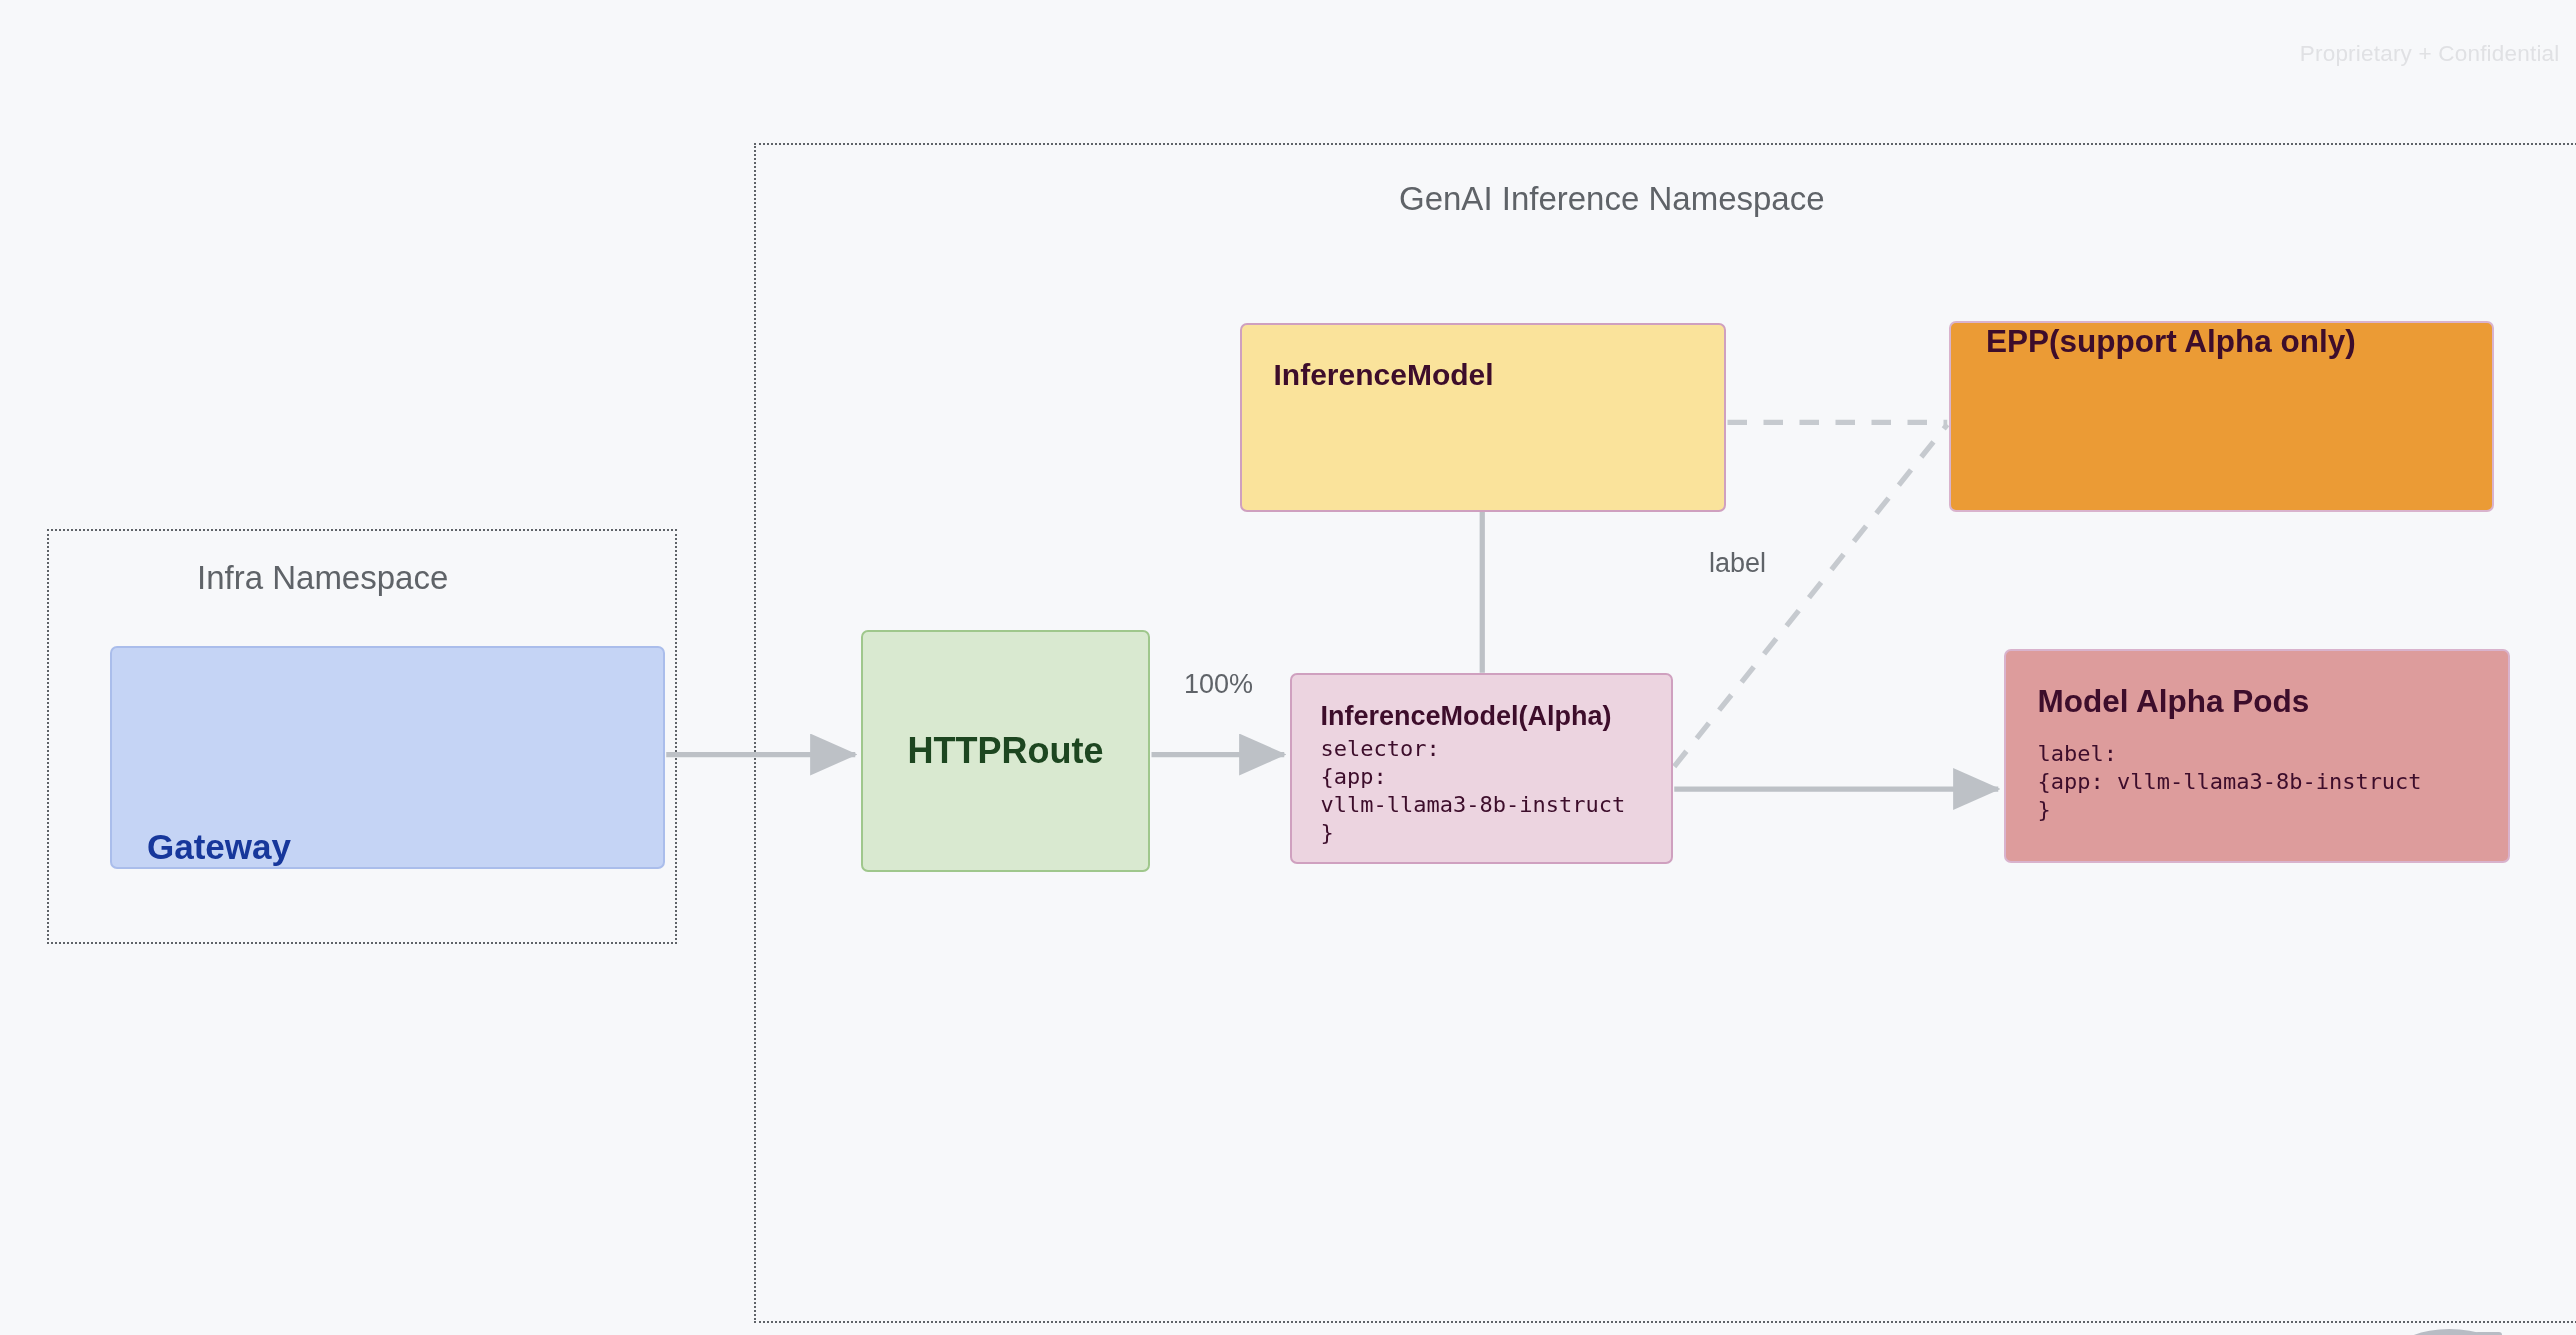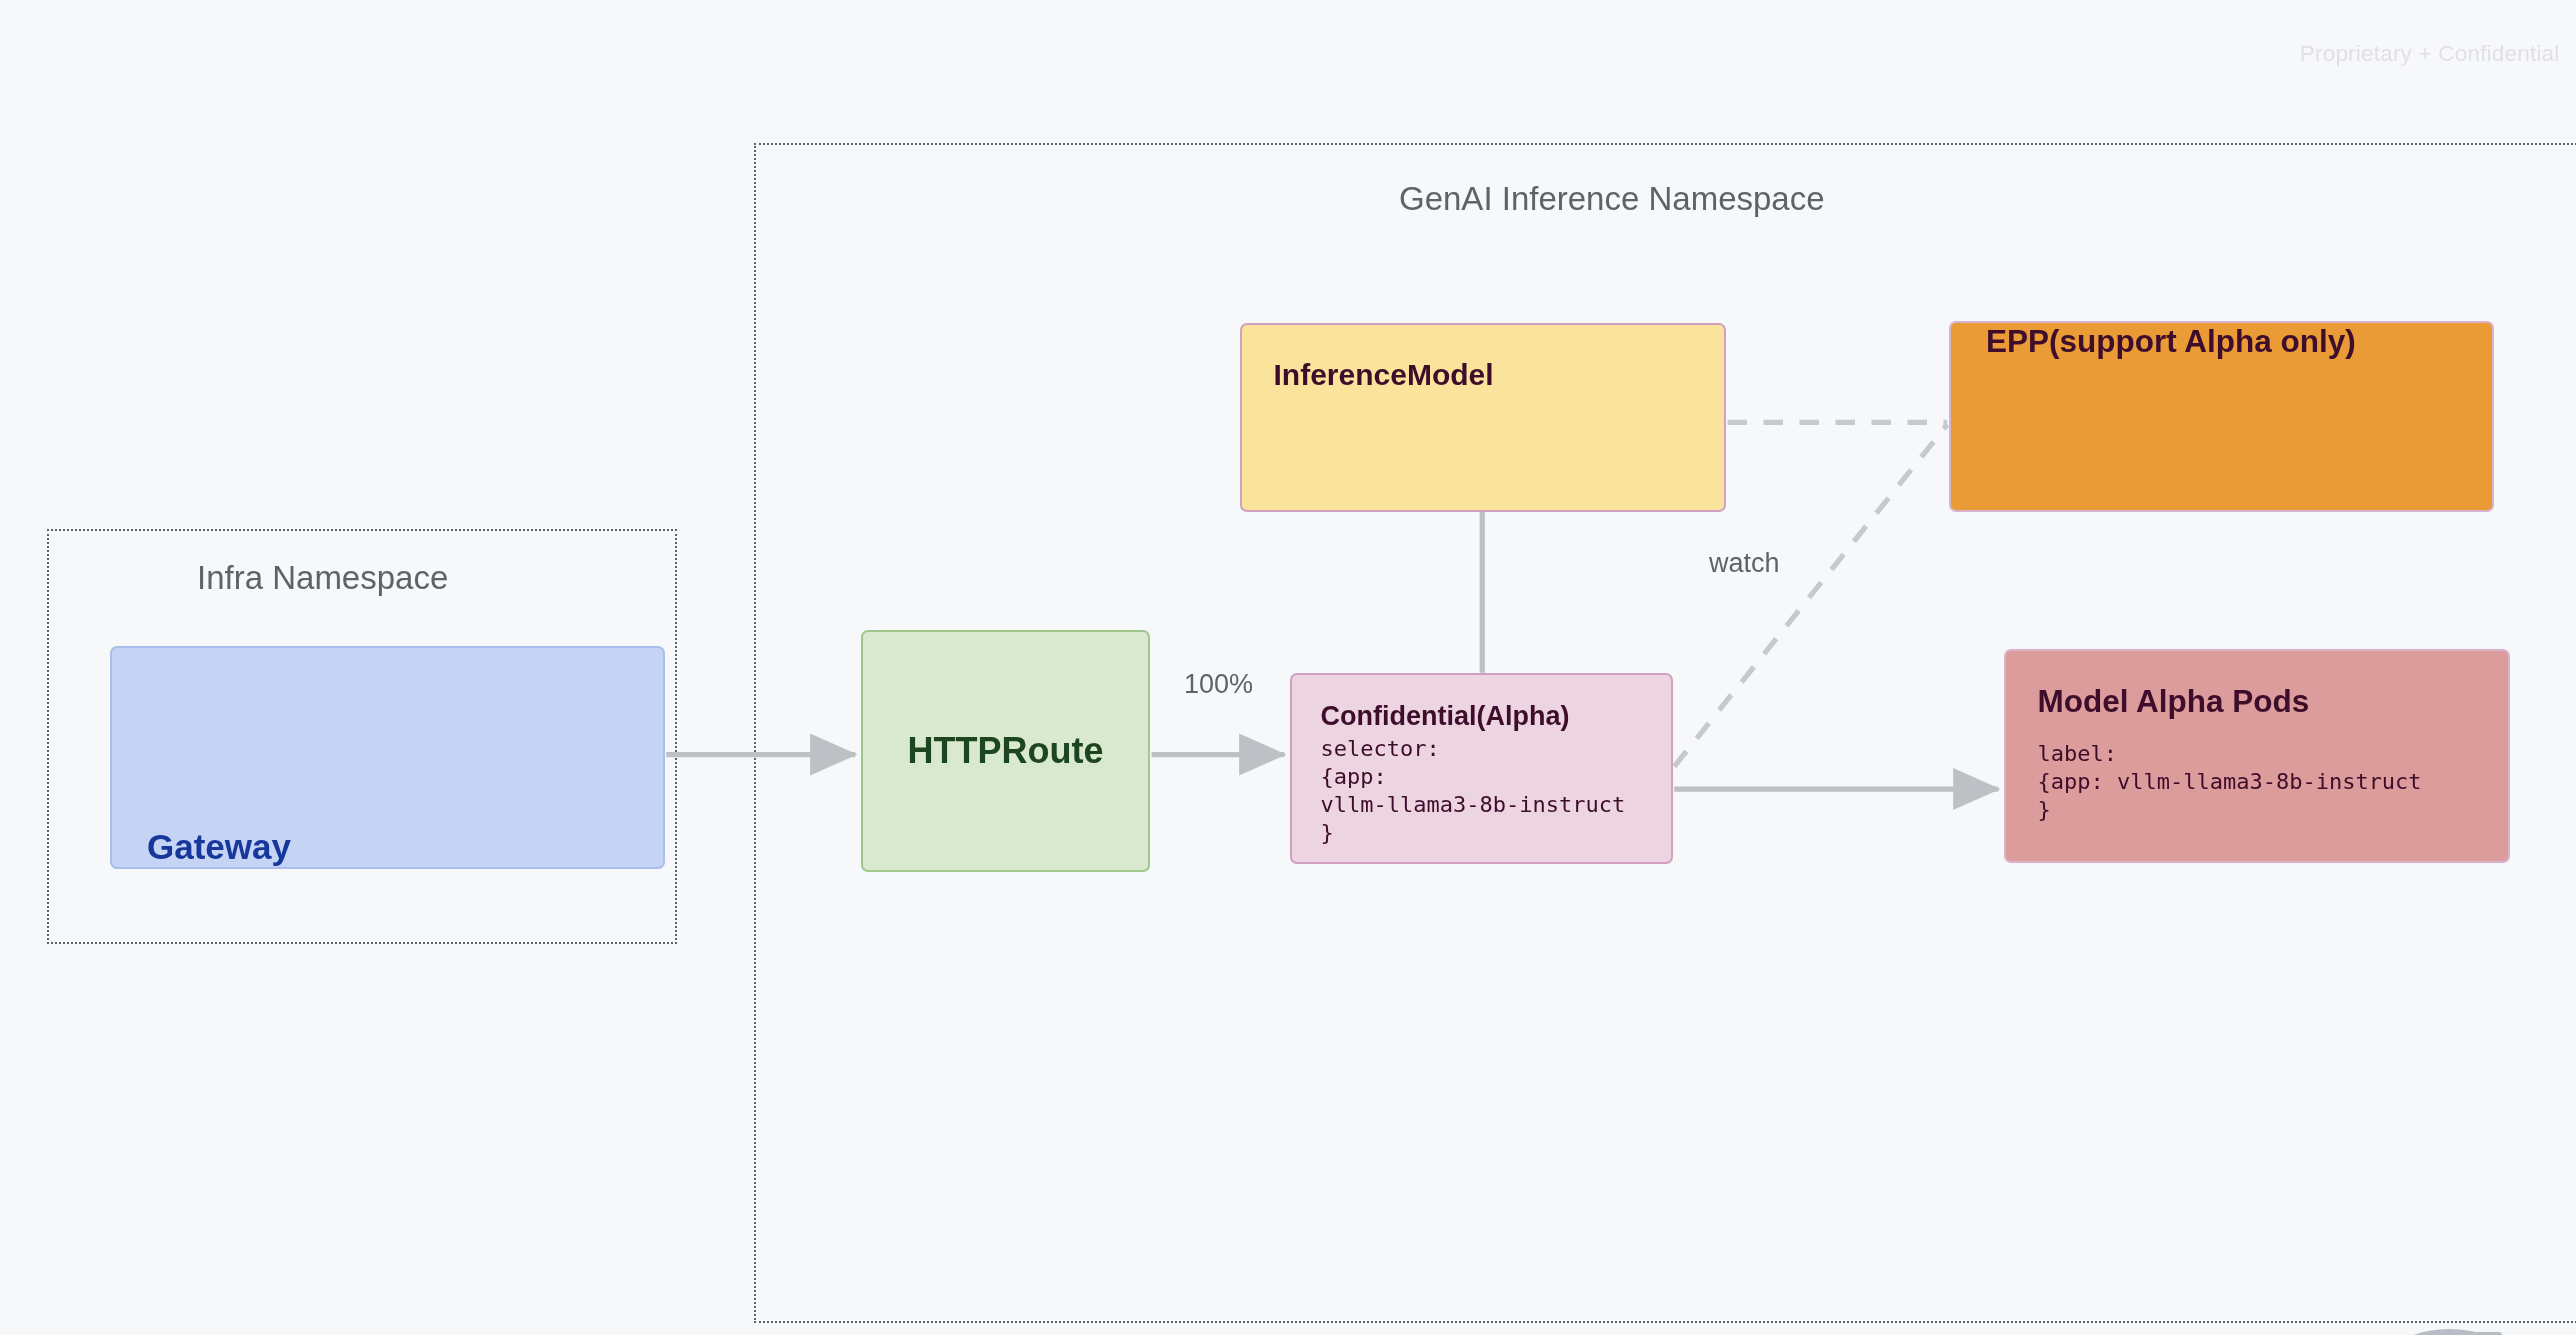--- a/index.html
+++ b/index.html
@@ -216,36 +216,36 @@
     <g>
       <line x1="2303" y1="563" x2="2596" y2="563" stroke="#c6cacf" stroke-width="7" stroke-dasharray="26 22"></line>
     </g>
 
     <g>
       <line x1="2232" y1="1022" x2="2596" y2="566" stroke="#c6cacf" stroke-width="7" stroke-dasharray="26 22"></line>
     </g>
   </svg>
 
   <div class="edge-label" style="left:1184px; top:669px;">100%</div>
-  <div class="edge-label" style="left:1709px; top:548px;">watch</div>
+  <div class="edge-label" style="left:1709px; top:548px;">label</div>
 
   <div class="node n-gateway">
     <div class="title">Gateway</div>
   </div>
 
   <div class="node n-httproute">
     <div class="title">HTTPRoute</div>
   </div>
 
   <div class="node n-infmodel">
     <div class="title">InferenceModel</div>
   </div>
 
   <div class="node n-infpool">
-    <div class="title">Confidential(Alpha)</div>
+    <div class="title">InferenceModel(Alpha)</div>
     <div class="sub">selector:
 {app:
 vllm-llama3-8b-instruct
 }</div>
   </div>
 
   <div class="node n-epp">
     <div class="title">EPP(support Alpha only)</div>
   </div>
 

